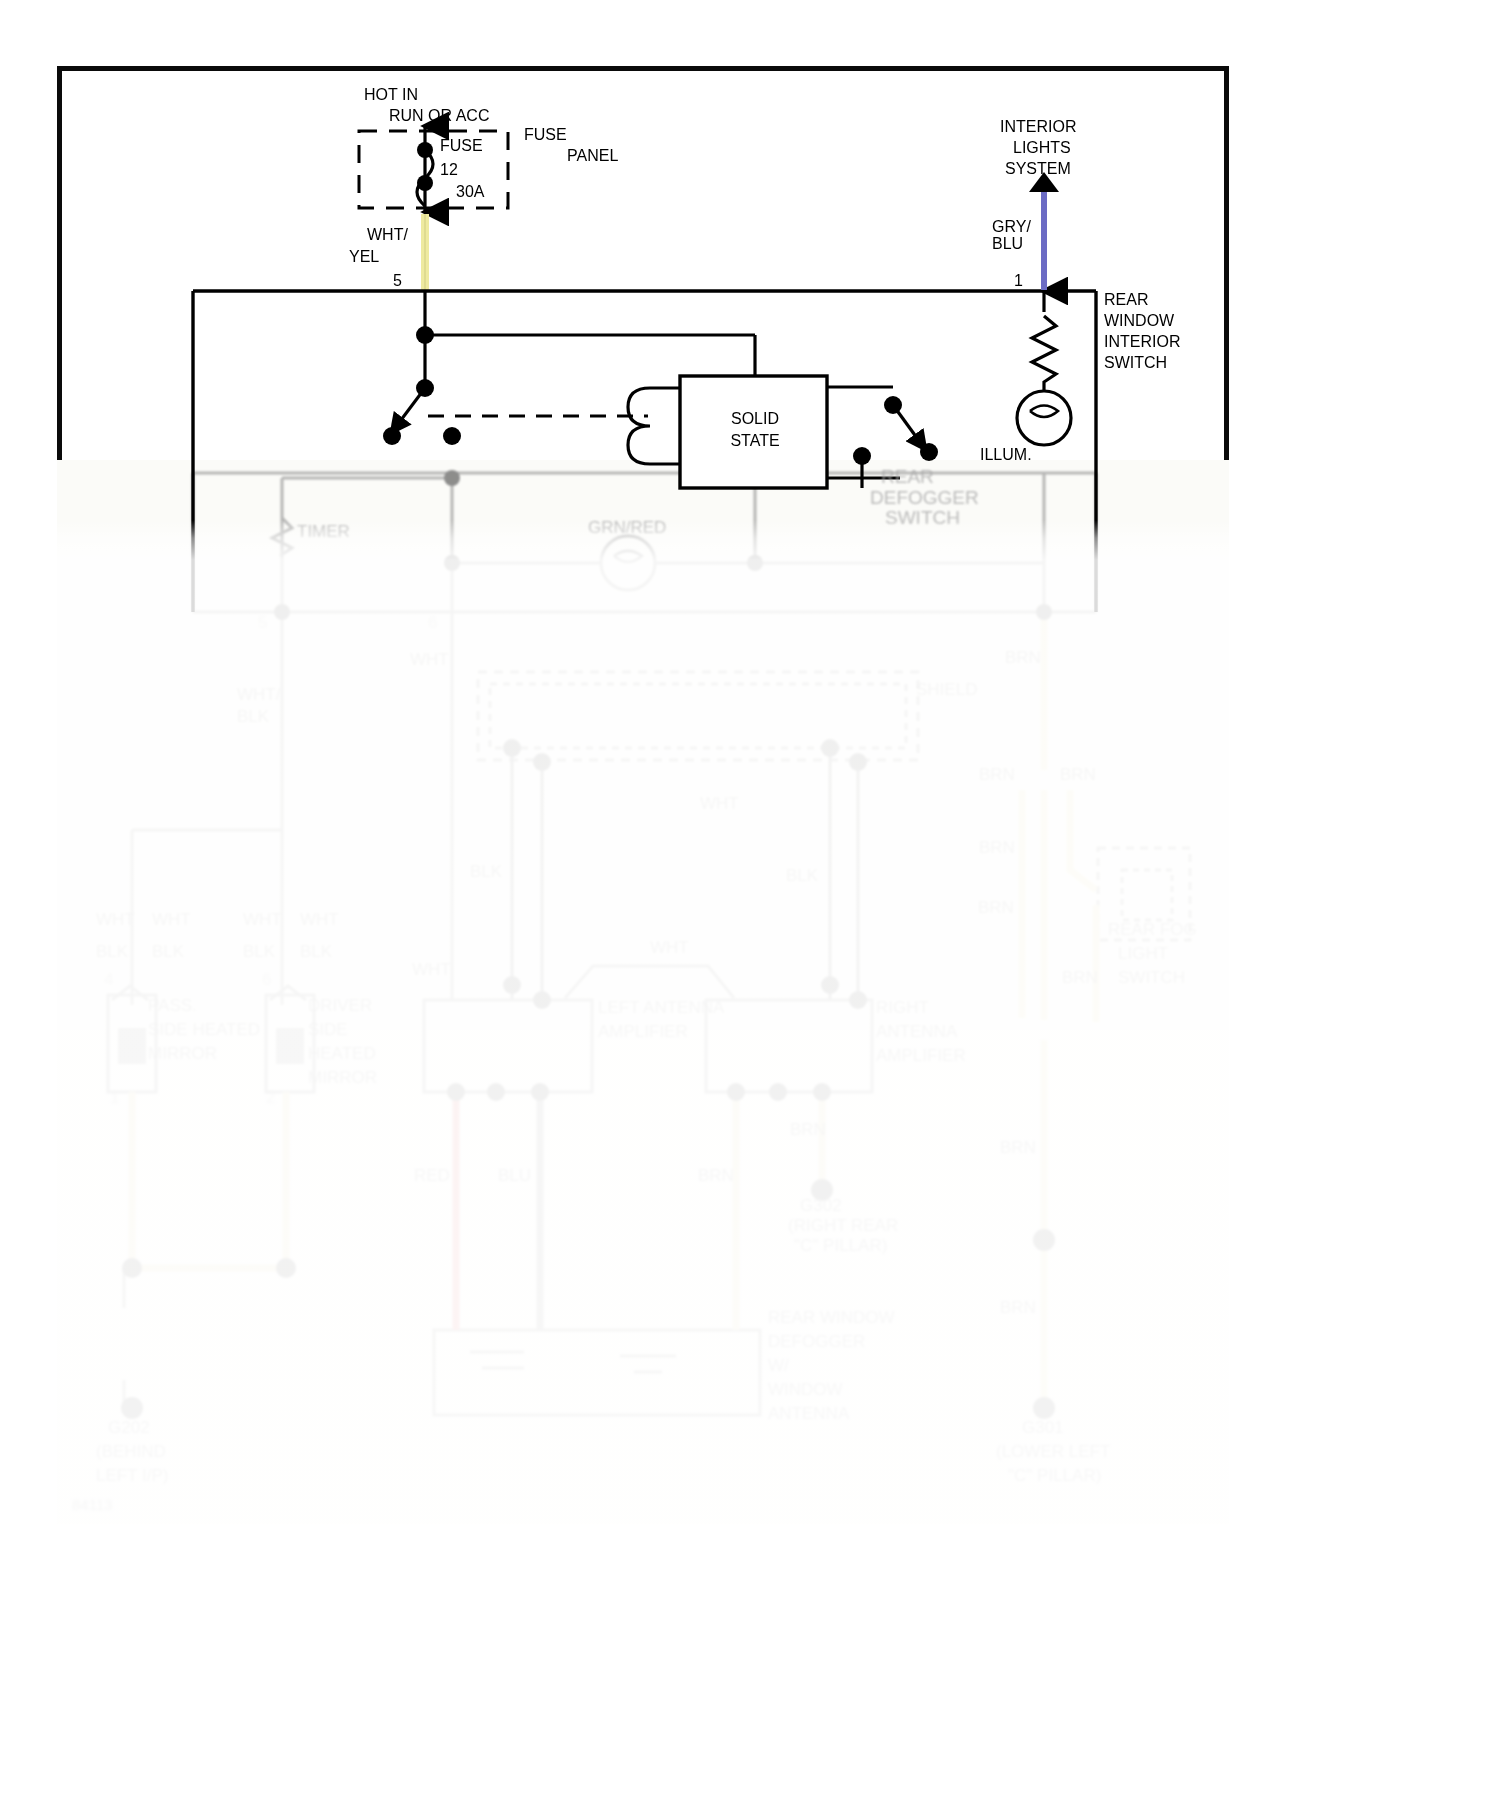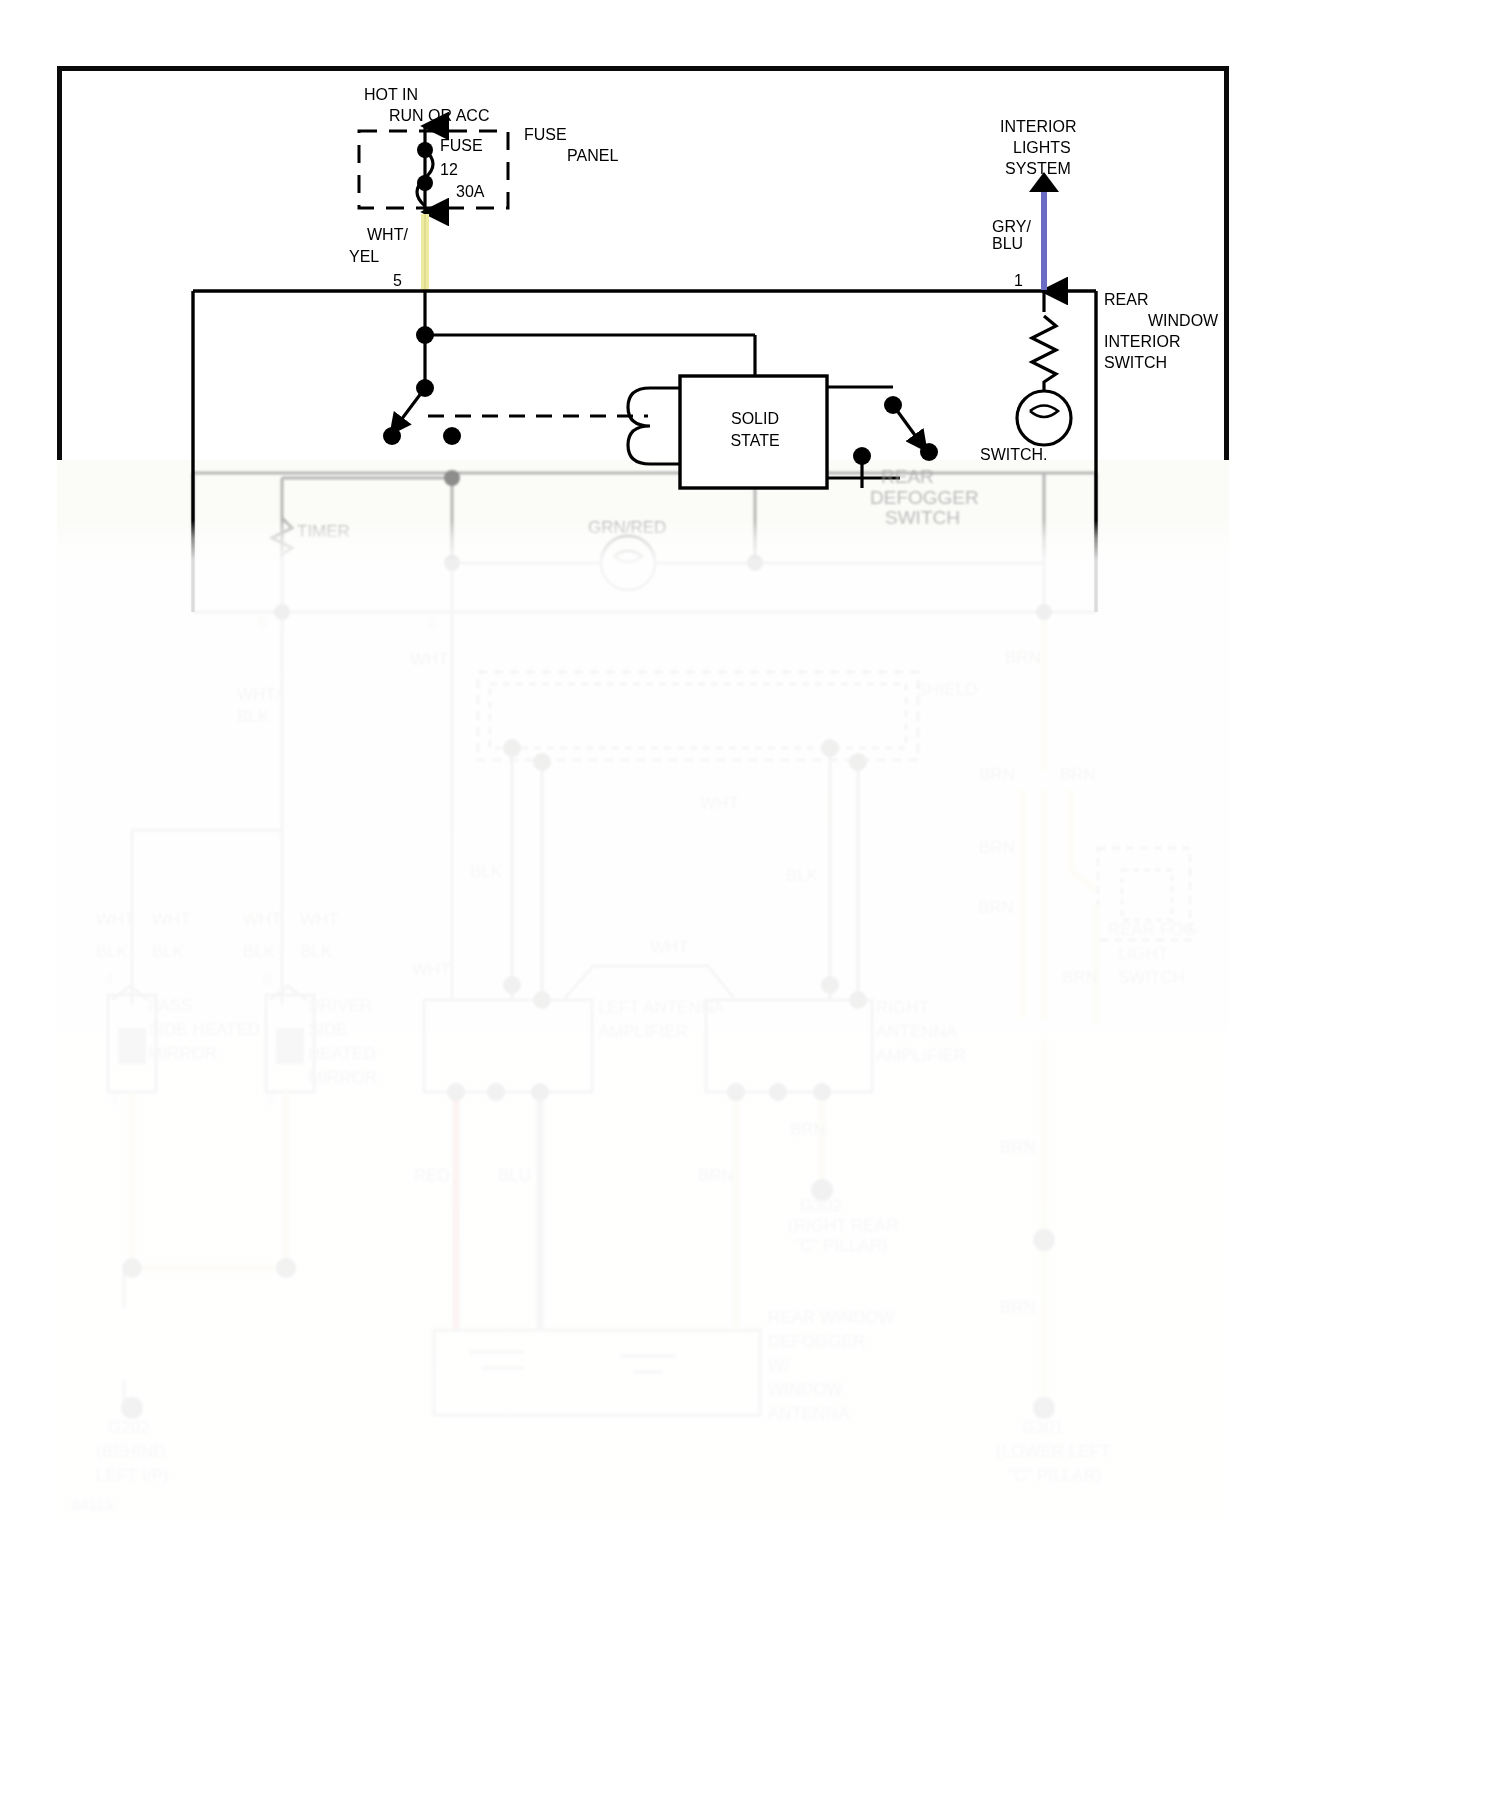--- a/index.html
+++ b/index.html
@@ -285,25 +285,25 @@
 
   <div class="lbl t-lg" style="left:1000px;top:118px;">INTERIOR</div>
   <div class="lbl t-lg" style="left:1013px;top:139px;">LIGHTS</div>
   <div class="lbl t-lg" style="left:1005px;top:160px;">SYSTEM</div>
 
   <div class="lbl t-lg" style="left:992px;top:218px;">GRY/</div>
   <div class="lbl t-lg" style="left:992px;top:235px;">BLU</div>
   <div class="lbl t-lg" style="left:1014px;top:272px;">1</div>
 
   <div class="lbl t-lg" style="left:1104px;top:291px;">REAR</div>
-  <div class="lbl t-lg" style="left:1148px;top:312px;">WINDOW</div>
+  <div class="lbl t-lg" style="left:1104px;top:312px;">WINDOW</div>
   <div class="lbl t-lg" style="left:1104px;top:333px;">INTERIOR</div>
   <div class="lbl t-lg" style="left:1104px;top:354px;">SWITCH</div>
 
-  <div class="lbl t-lg" style="left:980px;top:446px;">SWITCH.</div>
+  <div class="lbl t-lg" style="left:980px;top:446px;">ILLUM.</div>
 
   <div class="lbl t-lg ctr" style="left:700px;top:410px;width:110px;">SOLID</div>
   <div class="lbl t-lg ctr" style="left:700px;top:432px;width:110px;">STATE</div>
 
   <div class="lbl t-sm faint" style="left:881px;top:466px;">REAR</div>
   <div class="lbl t-sm faint" style="left:870px;top:487px;">DEFOGGER</div>
   <div class="lbl t-sm faint" style="left:885px;top:507px;">SWITCH</div>
 
   <div class="lbl t-xs faint" style="left:297px;top:522px;">TIMER</div>
   <div class="lbl t-xs faint" style="left:588px;top:518px;">GRN/RED</div>

